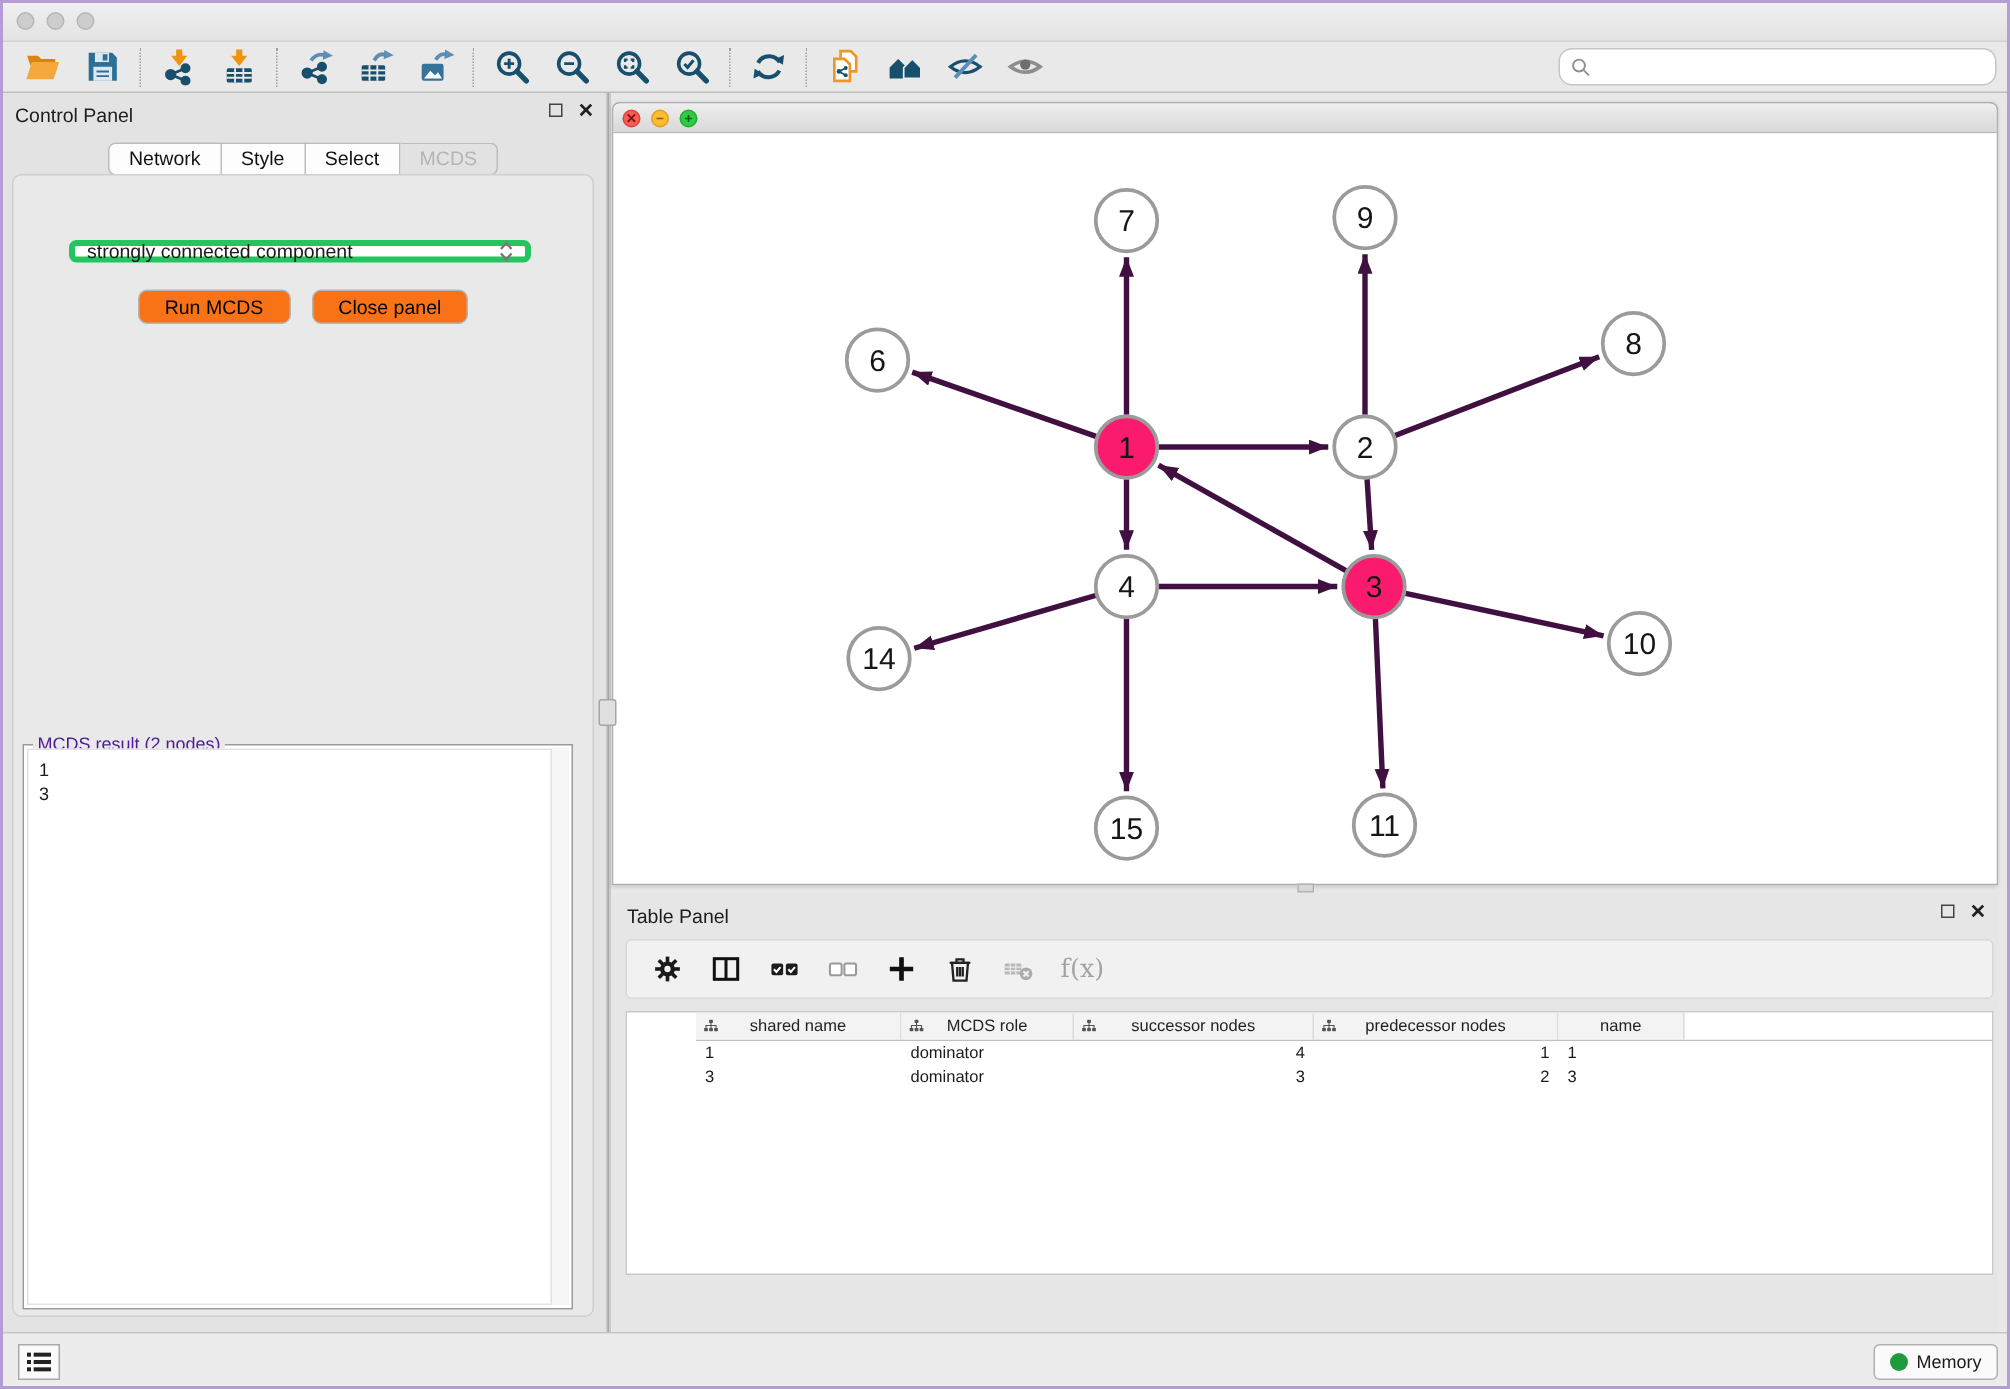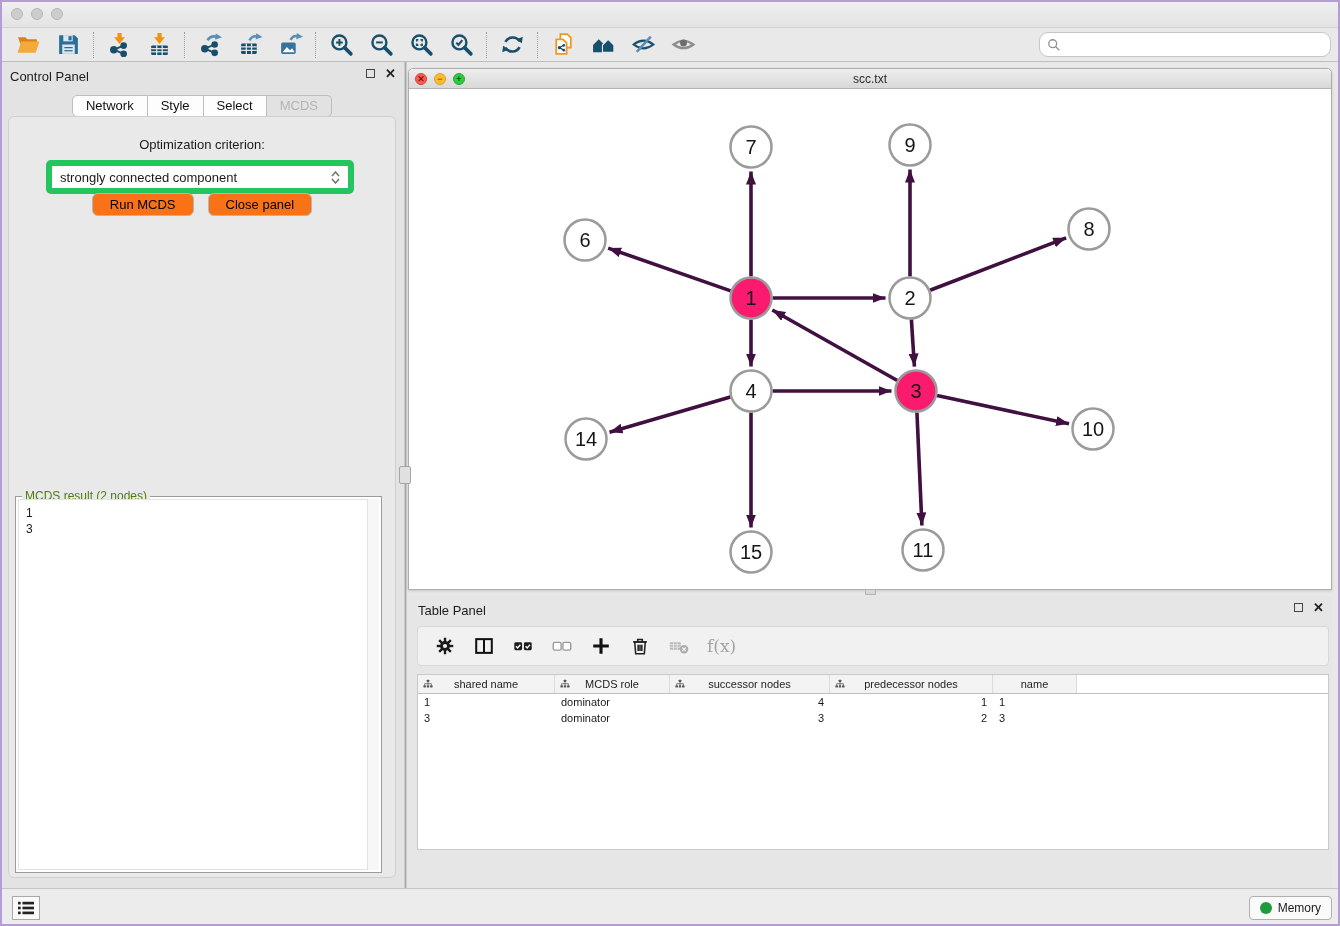--- a/index.html
+++ b/index.html
@@ -46,32 +46,32 @@
   .cp-tabs { position:absolute; top:33px; left:0; right:0; justify-content:center; }
   .tab { height:22px; line-height:20px; padding:0 13px; font-size:13px; background:#fdfdfd;
     border:1px solid #bdbdbd; border-left-width:0; color:#111; }
   .tab:first-child { border-left-width:1px; border-radius:5px 0 0 5px; }
   .tab:last-child { border-radius:0 5px 5px 0; }
   .tab.sel { background:#e2e2e2; color:#b4b4b4; }
 
   .cp-inner { position:absolute; left:8px; right:8px; top:54px; bottom:10px;
     background:#e9e9e9; border:1px solid #cfcfcf; border-radius:6px; }
   .opt-label { position:absolute; top:20px; left:0; right:0; text-align:center; font-size:13px; }
-  .criterion { position:absolute; top:43px; left:37px; width:308px; height:34px; background:#fff;
-    border:6px solid #22c55e; border-radius:5px; font-size:13px;
+  .criterion { position:absolute; top:43px; left:37px; width:308px; height:15px; background:#fff;
+    border:4px solid #22c55e; border-radius:5px; font-size:13px;
     display:flex; align-items:center; padding:0 8px; }
   .criterion .stepper { margin-left:auto; display:flex; flex-direction:column; gap:1px; }
   .cp-buttons { position:absolute; top:76px; left:0; right:0; display:flex; justify-content:center; gap:14px; }
   .mac-btn { height:23px; padding:0 17px; background:#f97316; border:1px solid #b5b5b5;
     border-radius:6px; font-size:13px; font-family:Liberation Sans, sans-serif; }
 
   .result-box { position:absolute; left:6px; right:13px; top:379px; bottom:4px;
     border:1px solid #9b9b9b; background:#fff; }
   .result-legend { position:absolute; top:-8px; left:6px; background:#e9e9e9; padding:0 3px;
-    font-size:12px; color:#4d7c0f; }
+    font-size:12px; color:#4c1d95; }
   .result-area { position:absolute; inset:2px; background:#fff; border:1px solid #e3e3e3;
     font-size:12px; line-height:16px; padding:5px 7px; white-space:pre-line; }
   .result-scroll { position:absolute; top:2px; bottom:2px; right:2px; width:12px;
     background:#f7f7f7; border-left:1px solid #e2e2e2; }
 
   
   .vsplit { position:absolute; left:404px; top:62px; bottom:38px; width:3px; background:#a9a9a9;
     border-left:1px solid #c9c9c9; border-right:1px solid #c9c9c9; }
   .vsplit-handle { position:absolute; left:399px; top:466px; width:12px; height:18px;
     background:#e0e0e0; border:1px solid #a6a6a6; border-radius:2px; z-index:5; }
@@ -93,21 +93,21 @@
   .net-title { position:absolute; left:0; right:0; top:3px; text-align:center; font-size:12px; color:#2b2b2b; }
   .net-canvas { position:relative; width:100%; height:500px; background:#fff; overflow:hidden; }
 
   
   .table-panel { position:absolute; left:408px; top:596px; width:924px; bottom:38px; background:#e6e6e6; }
   .tp-toolbar { position:absolute; top:30px; left:9px; right:3px; height:40px; background:#f1f1f1;
     border:1px solid #d8d8d8; border-radius:4px; display:flex; align-items:center; gap:17px; padding-left:16px; }
   .tp-toolbar svg { width:22px; height:22px; }
   .fx-label { font-family:"DejaVu Serif", serif; font-size:17px; color:#a3a3a3; }
   .tp-table { position:absolute; top:78px; left:9px; right:3px; height:176px; background:#fff;
-    border:1px solid #c9c9c9; overflow:hidden; }
+    border:1px solid #c9c9c9; overflow:hidden;padding-left:46px; }
   .th-row { display:flex; height:19px; border-bottom:1px solid #bfbfbf; }
   .th-cell { position:relative; background:#f3f3f3; border-right:1px solid #dcdcdc;
     font-size:11px; color:#222; text-align:center; line-height:18px; }
   .th-cell svg { position:absolute; left:5px; top:4px; width:10px; height:10px; }
   .th-fill { flex:1; background:#fff; }
   .tr-row { display:flex; height:16px; font-size:11px; line-height:16px; }
   .td-cell { padding:0 6px; overflow:hidden; }
   .tp-tabs { position:absolute; bottom:2px; left:0; right:0; justify-content:center; }
   .tp-tabs .tab { font-weight:bold; }
 
@@ -293,21 +293,20 @@
       <span class="close-ico">✕</span>
     </span>
   </div>
   <div class="tabrow cp-tabs">
       <div class="tab">Network</div>
       <div class="tab">Style</div>
       <div class="tab">Select</div>
       <div class="tab sel">MCDS</div>
     </div>
   <div class="cp-inner">
-    <div class="opt-label">Optimization criterion:</div>
     <div class="criterion">
       <span>strongly connected component</span>
       <span class="stepper">
         <svg width="9" height="6" viewBox="0 0 9 6">
             <path d="M1 5 L4.5 1 L8 5" stroke="#777" stroke-width="1.6" fill="none"></path>
           </svg>
         <svg width="9" height="6" viewBox="0 0 9 6">
             <path d="M1 1 L4.5 5 L8 1" stroke="#777" stroke-width="1.6" fill="none"></path>
           </svg>
       </span>
@@ -328,21 +327,20 @@
 <div class="vsplit"></div>
 <div class="vsplit-handle"></div>
 
 <div class="net-window">
   <div class="net-titlebar">
     <div class="net-lights">
       <span class="nlight nl-red">✕</span>
       <span class="nlight nl-yel">−</span>
       <span class="nlight nl-grn">+</span>
     </div>
-    <div class="net-title">scc.txt</div>
   </div>
   <div class="net-canvas">
     <svg id="graph-svg" width="922" height="500" viewBox="0 0 922 500">
         <defs>
           <marker id="arrow" markerUnits="userSpaceOnUse" markerWidth="16" markerHeight="12" refX="13" refY="5" orient="auto">
             <path d="M0,0 L13,5 L0,10 z" fill="#401040"></path>
           </marker>
         </defs>
         <line x1="342" y1="187.5" x2="342" y2="82.5" stroke="#401040" stroke-width="3.6" marker-end="url(#arrow)"></line>
         <line x1="321.70323584441155" y1="201.90835951190283" x2="199.12887078194964" y2="159.08117171899445" stroke="#401040" stroke-width="3.6" marker-end="url(#arrow)"></line>

